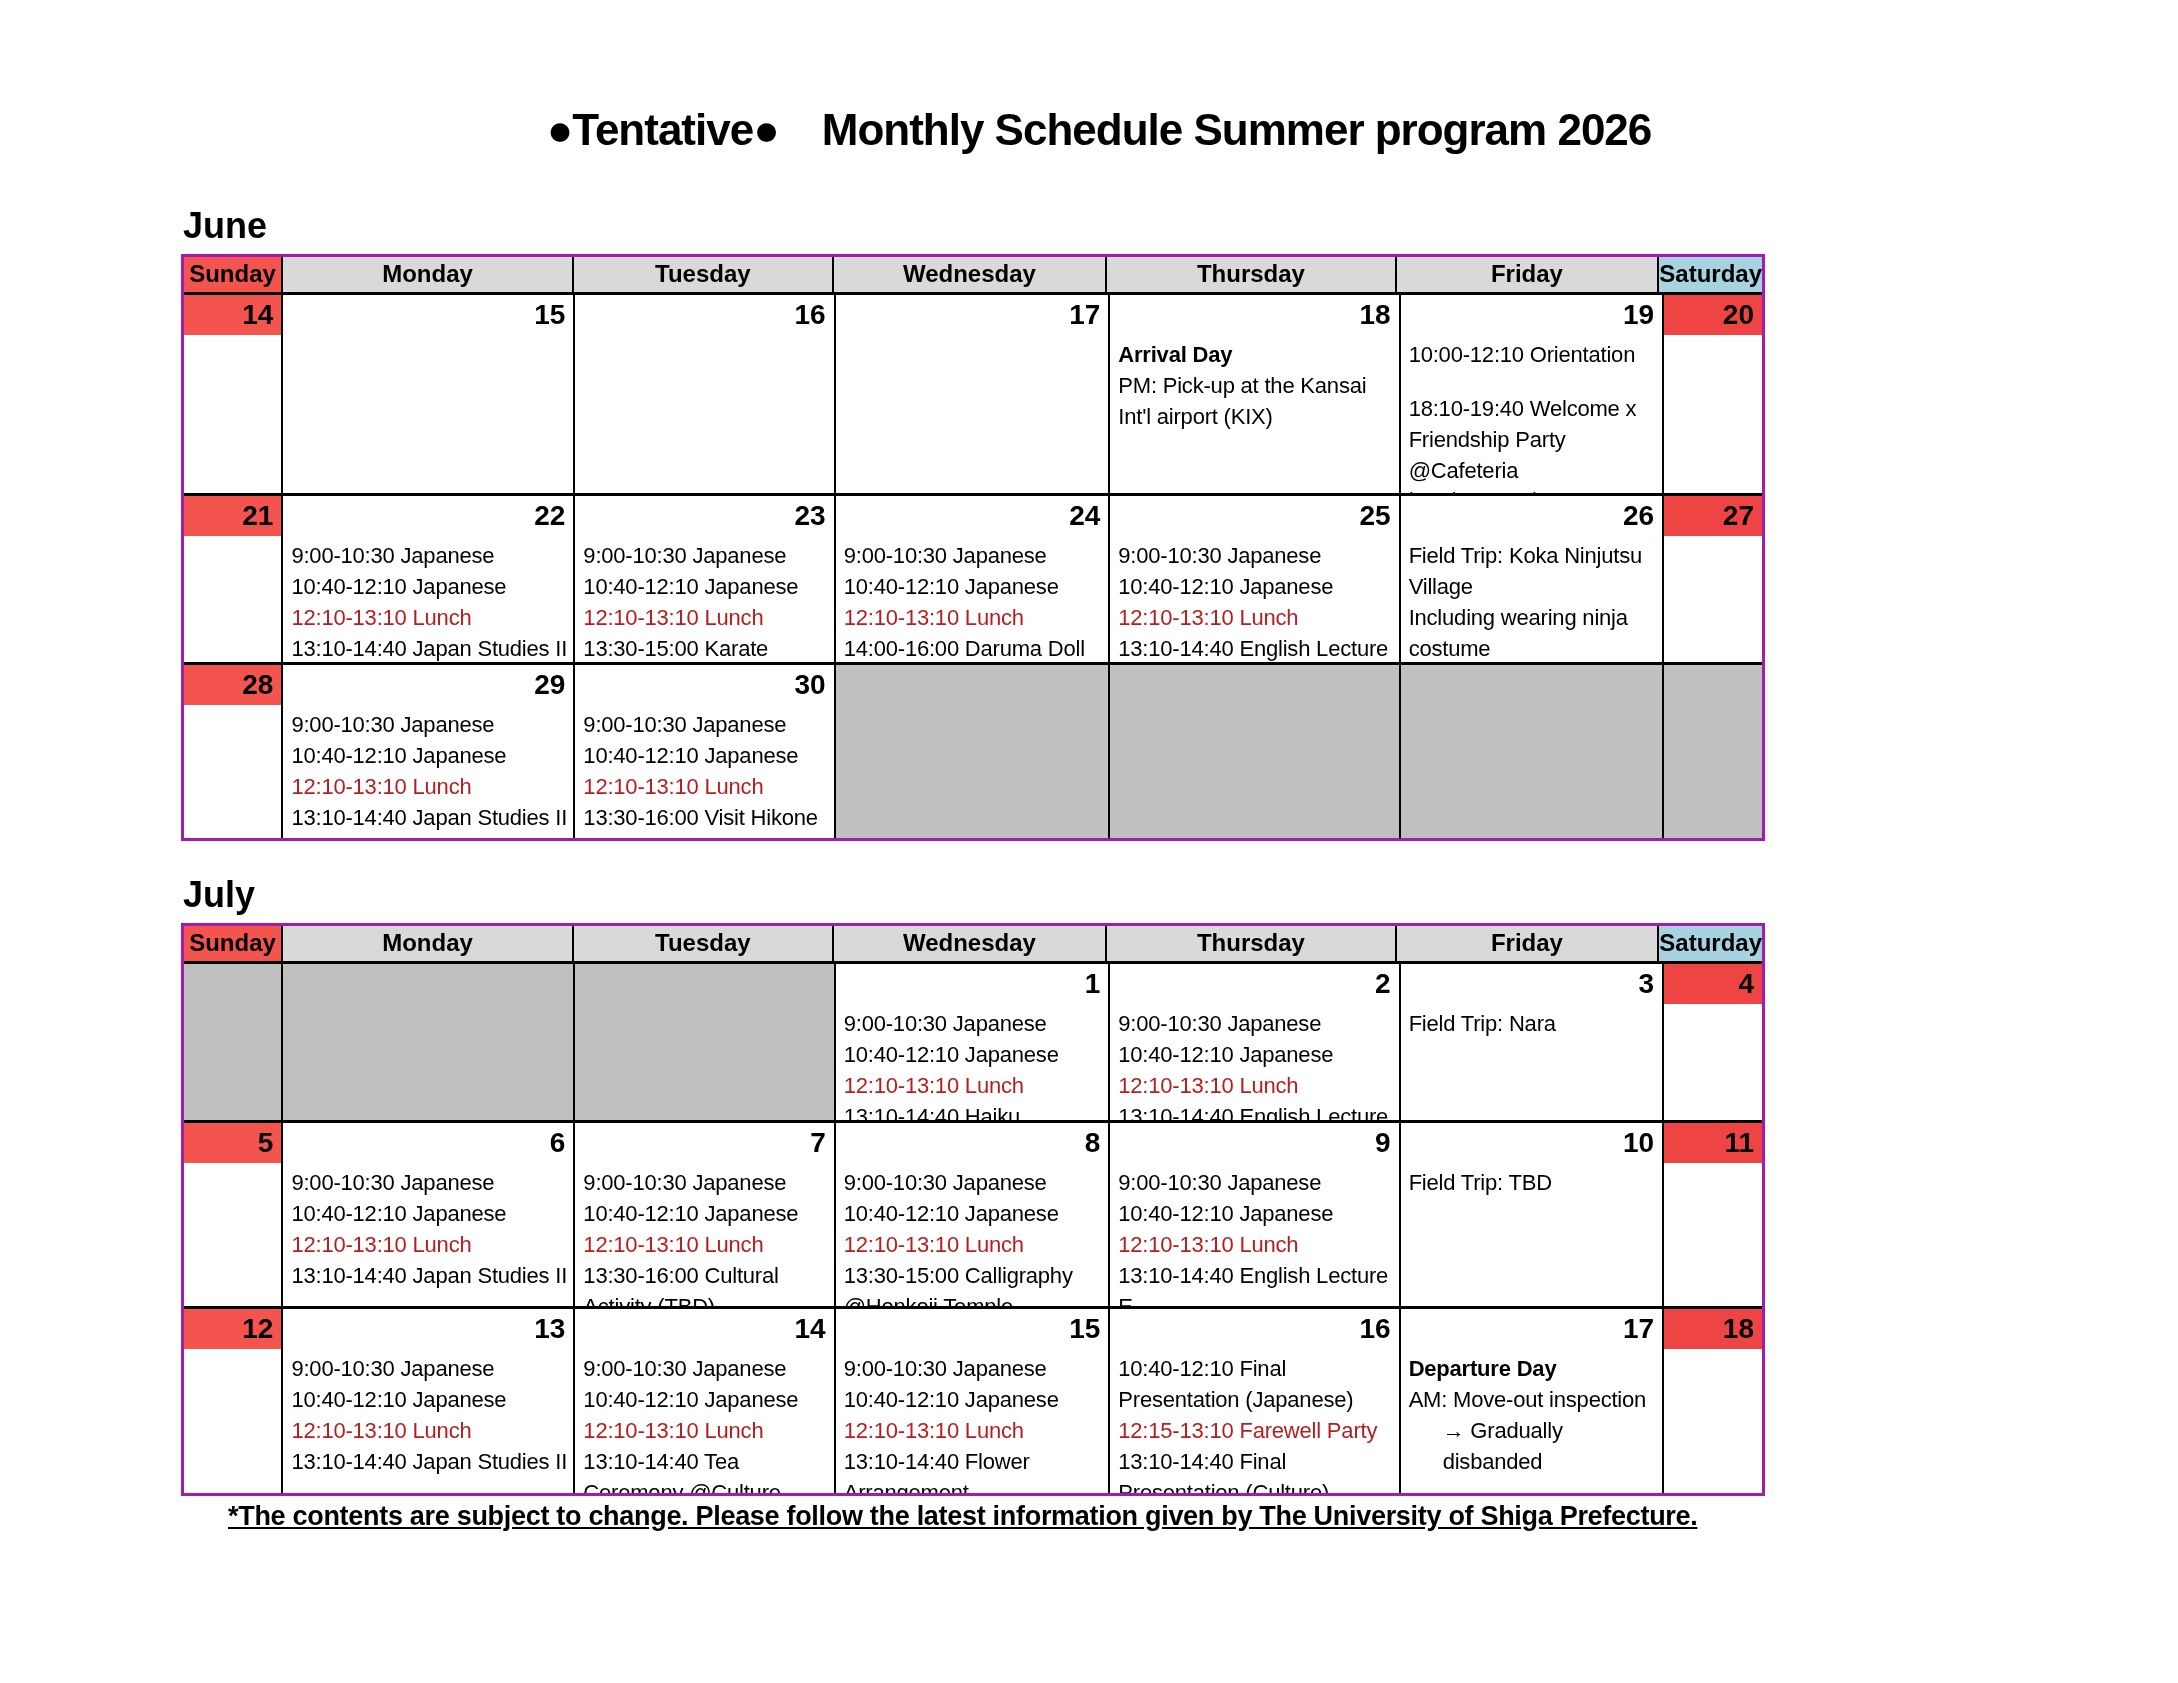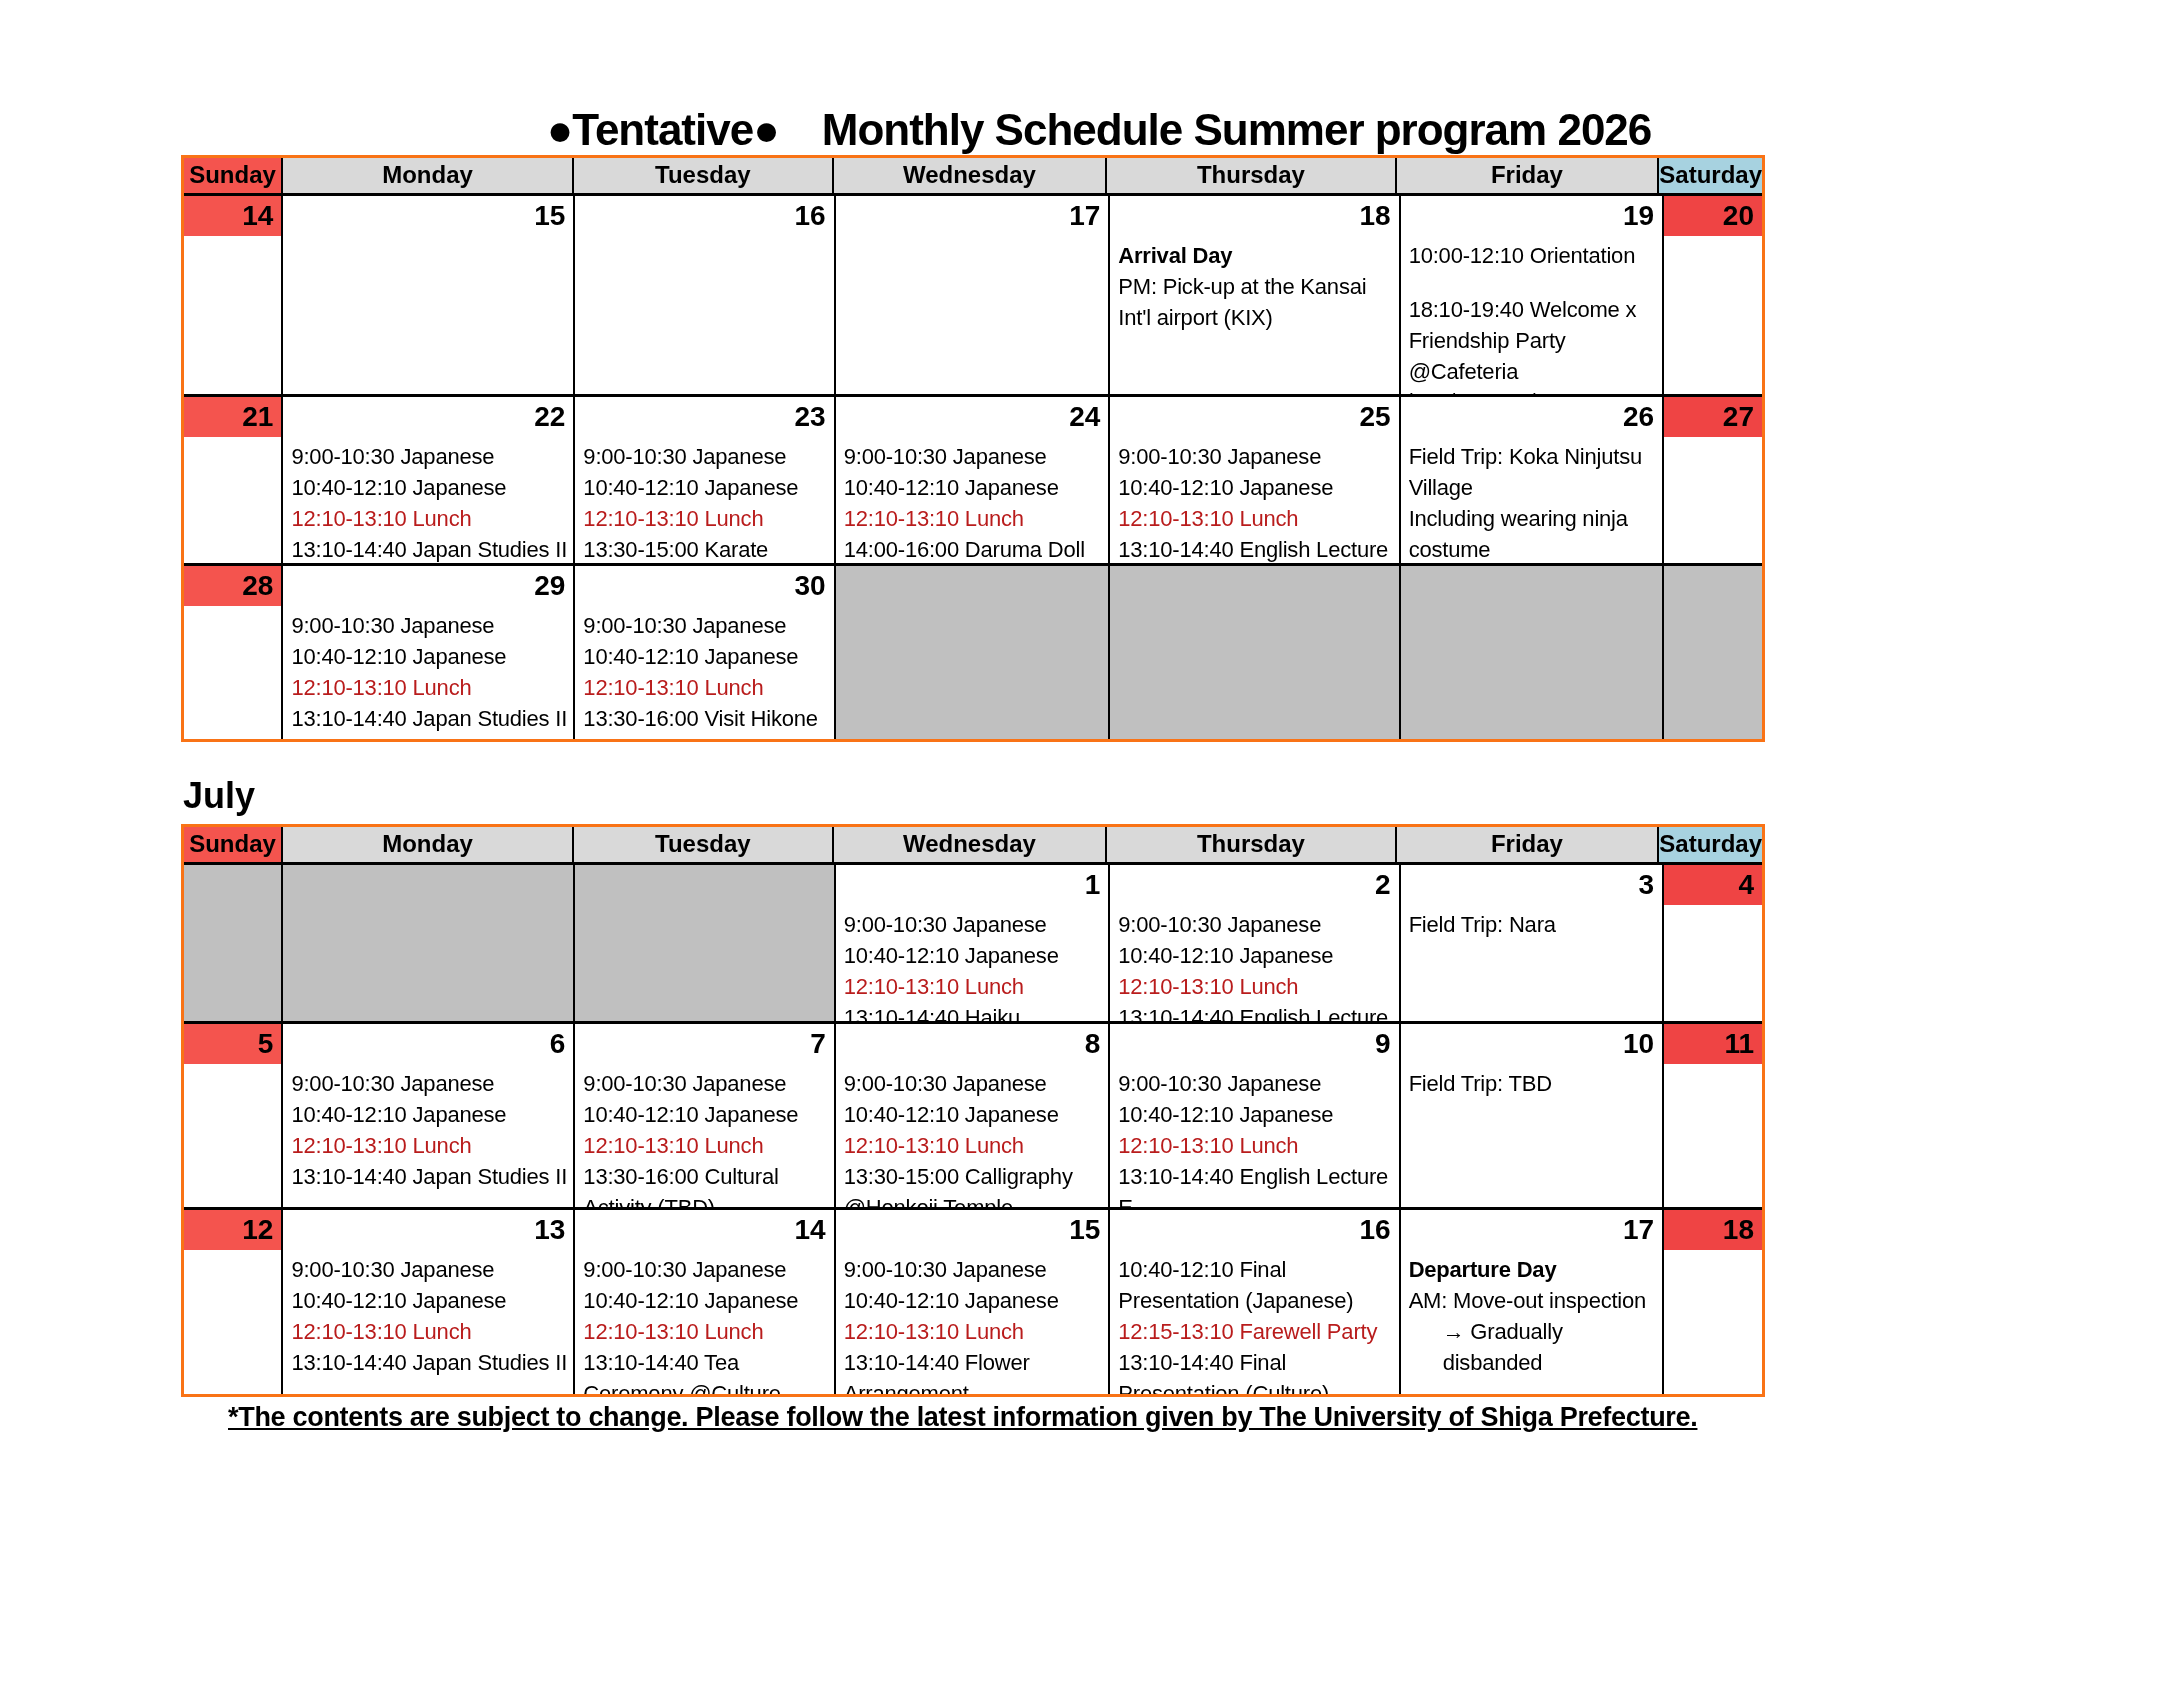--- a/index.html
+++ b/index.html
@@ -7,21 +7,21 @@
     width:2178px;height:1683px;overflow:hidden;
     font-family:"Liberation Sans","DejaVu Sans",sans-serif;color:#000;
   }
   .page{padding:104px 0 0 181px;}
   .title{
     width:1836px;text-align:center;
     font-size:44px;font-weight:bold;letter-spacing:-1px;line-height:51px;
   }
   .month-label{font-size:36px;font-weight:bold;margin:51px 0 8px 2px;line-height:40px;}
   .month-label.july{margin-top:34px;}
-  .cal{width:1584px;border:3px solid #f97316;box-sizing:border-box;}
+  .cal{width:1584px;border:3px solid #a21caf;box-sizing:border-box;}
   .day-header-row,.week-row{
     display:grid;
     grid-template-columns:6.3fr 18.5fr 16.5fr 17.4fr 18.4fr 16.7fr 6.2fr;
   }
   .day-header-row{border-bottom:3px solid #000;background:#D9D9D9;}
   .day-header{
     font-size:24px;font-weight:bold;text-align:center;
     padding:3px 0 4px 0;border-right:2px solid #000;
   }
   .day-header:last-child{border-right:none;}
@@ -52,20 +52,21 @@
   }
 </style>
 </head>
 <body>
 
 <div class="page">
 
   <div class="title">●Tentative●　Monthly Schedule Summer program 2026</div>
 
   <section>
+    <div class="month-label">June</div>
     <div class="cal">
       <div class="day-header-row">
           <div class="day-header sun">Sunday</div>
           <div class="day-header">Monday</div>
           <div class="day-header">Tuesday</div>
           <div class="day-header">Wednesday</div>
           <div class="day-header">Thursday</div>
           <div class="day-header">Friday</div>
           <div class="day-header sat">Saturday</div>
         </div>

